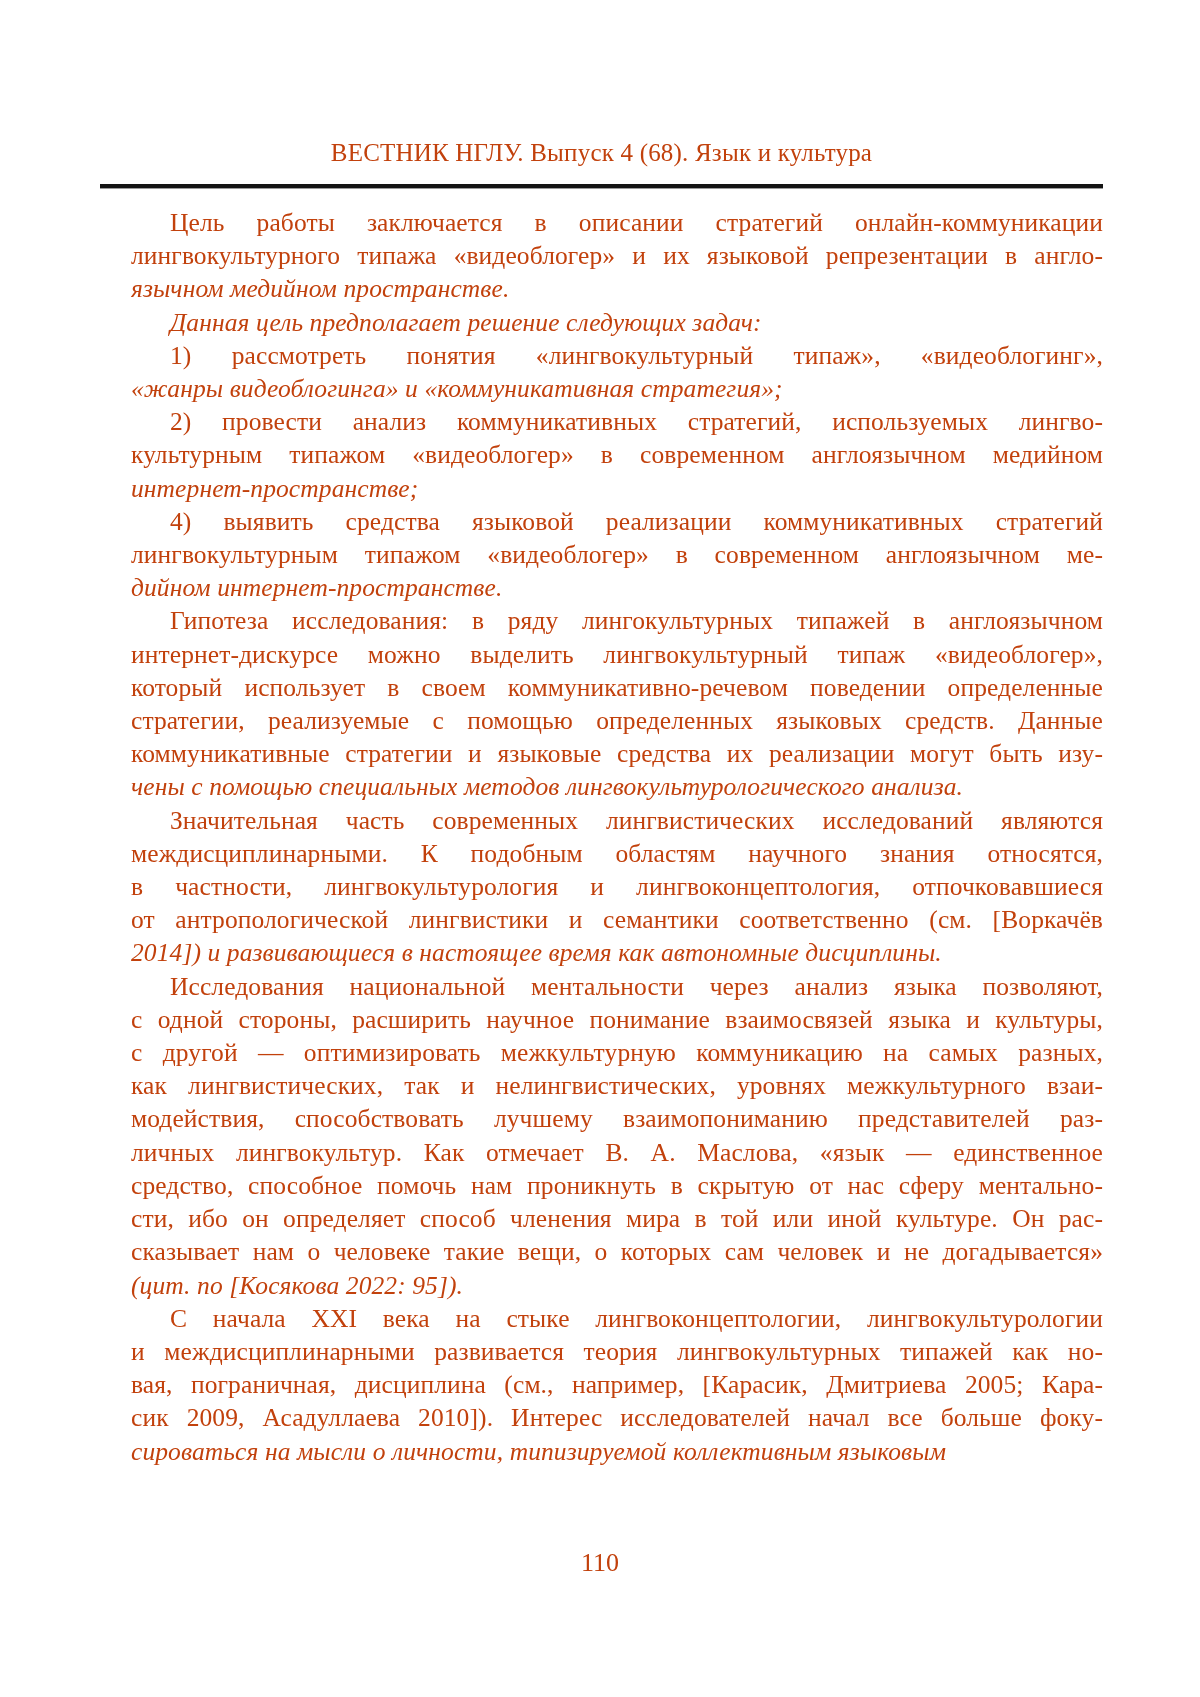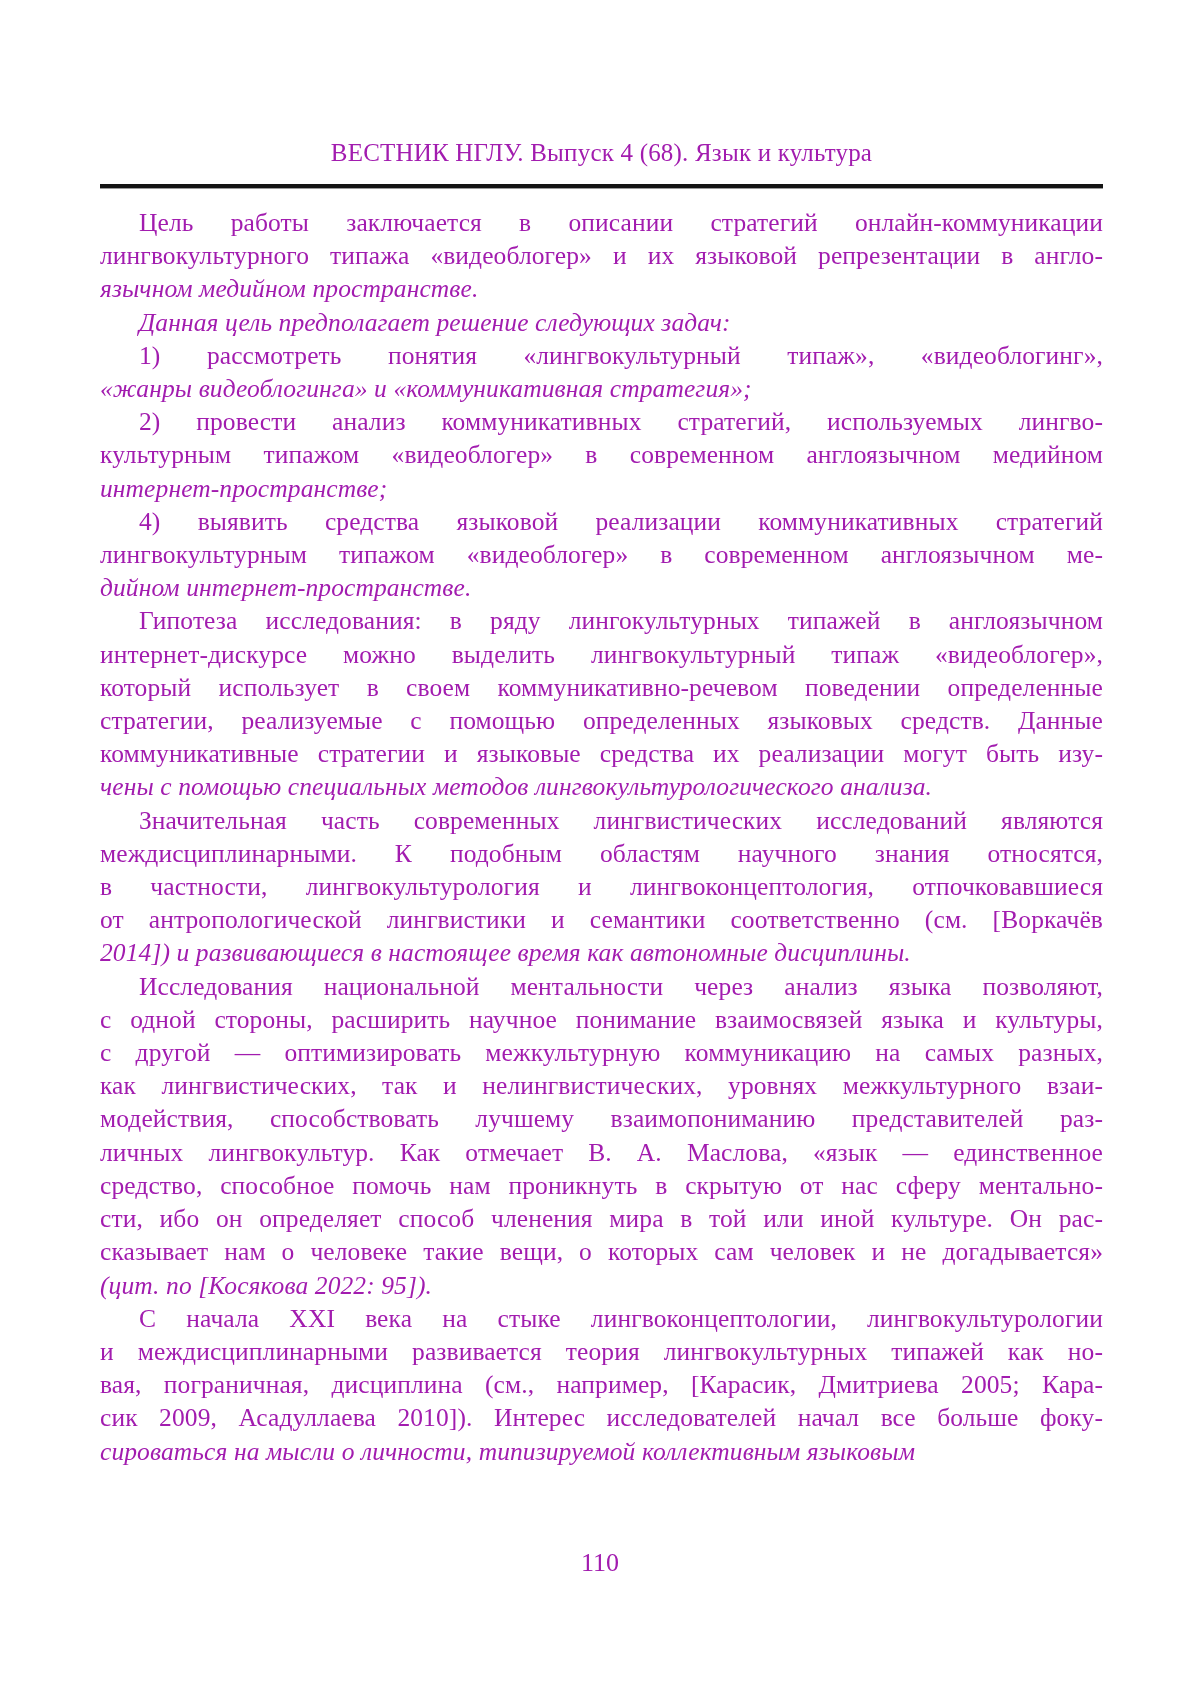--- a/index.html
+++ b/index.html
@@ -5,21 +5,21 @@
   html, body {
     margin: 0;
     padding: 0;
     background: #ffffff;
   }
   .page {
     position: relative;
     width: 1200px;
     height: 1697px;
     background: #ffffff;
-    color: #a21caf;
+    color: #c2410c;
     font-family: "Liberation Serif", "DejaVu Serif", serif;
     box-sizing: border-box;
     padding: 138px 97px 0 100px;
     overflow: hidden;
   }
   .running-head {
     text-align: center;
     font-size: 25px;
     line-height: 30px;
     letter-spacing: 0.2px;
@@ -36,20 +36,21 @@
     font-size: 25.5px;
     line-height: 33.2px;
     letter-spacing: 0.1px;
   }
   .paragraph { margin: 0; }
   .line {
     text-align: justify;
     text-align-last: justify;
     white-space: normal;
     overflow: hidden;
+    margin-left: 31px;
   }
   .line.first { padding-left: 39px; }
   .line.last {
     text-align: left;
     text-align-last: left;
     font-style: italic;
   }
   .page-number {
     position: absolute;
     top: 1548px;

